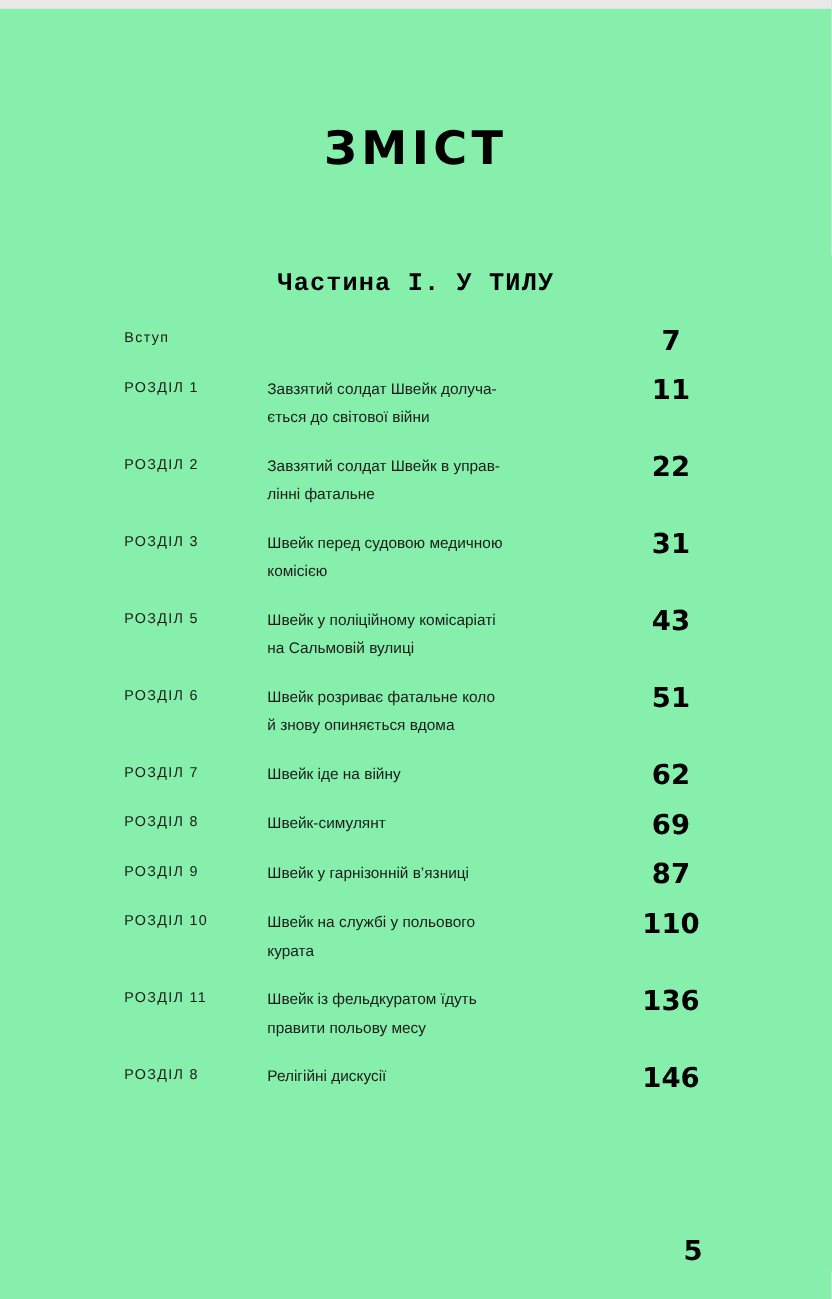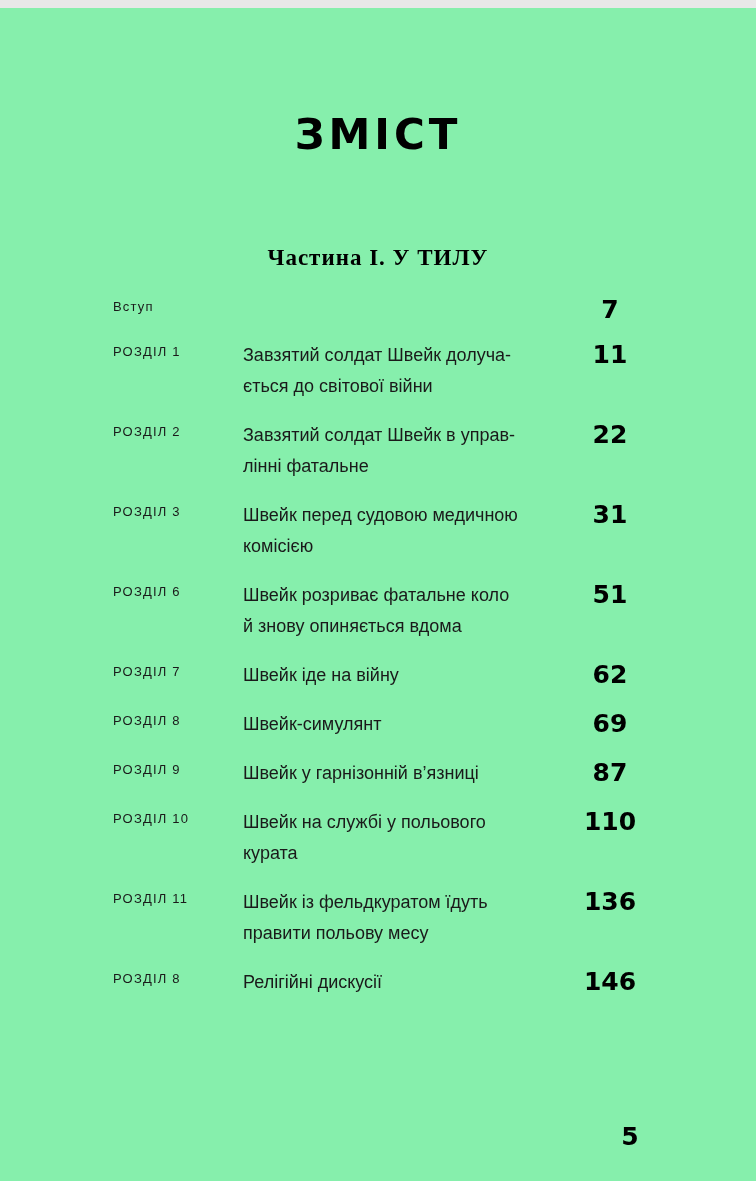--- a/index.html
+++ b/index.html
@@ -23,21 +23,21 @@
     text-align: center;
     font-family: "DejaVu Sans", sans-serif;
     font-size: 42px;
     font-weight: 800;
     letter-spacing: 4px;
     color: #000000;
   }
   .part-heading {
     margin-top: 86px;
     text-align: center;
-    font-family: Liberation Serif, serif;
+    font-family: Liberation Mono, monospace;
     font-size: 23px;
     font-weight: 700;
     letter-spacing: 1px;
     color: #000000;
   }
   .toc {
     margin: 24px 100px 0 113px; 
   }
   .toc-row {
     display: grid;
@@ -46,22 +46,22 @@
     margin-bottom: 18px;
   }
   .toc-label {
     font-size: 13px;
     letter-spacing: 1.2px;
     line-height: 24px;
     color: #1a1a1a;
     white-space: nowrap;
   }
   .toc-title {
-    font-size: 18px;
-    line-height: 31px;
+    font-size: 14px;
+    line-height: 26px;
     color: #1a1a1a;
     white-space: pre-line;
   }
   .toc-page {
     font-family: "DejaVu Sans", sans-serif;
     font-size: 25px;
     font-weight: 700;
     line-height: 24px;
     margin-top: 3px;
     text-align: center;
@@ -111,20 +111,26 @@
     </div>
 
     <div class="toc-row">
       <div class="toc-label">РОЗДІЛ 3</div>
       <div class="toc-title">Швейк перед судовою медичною
 комісією</div>
       <div class="toc-page">31</div>
     </div>
 
 
+    <div class="toc-row">
+      <div class="toc-label">РОЗДІЛ 5</div>
+      <div class="toc-title">Швейк у поліційному комісаріаті
+на Сальмовій вулиці</div>
+      <div class="toc-page">43</div>
+    </div>
 
     <div class="toc-row">
       <div class="toc-label">РОЗДІЛ 6</div>
       <div class="toc-title">Швейк розриває фатальне коло
 й знову опиняється вдома</div>
       <div class="toc-page">51</div>
     </div>
 
     <div class="toc-row">
       <div class="toc-label">РОЗДІЛ 7</div>

